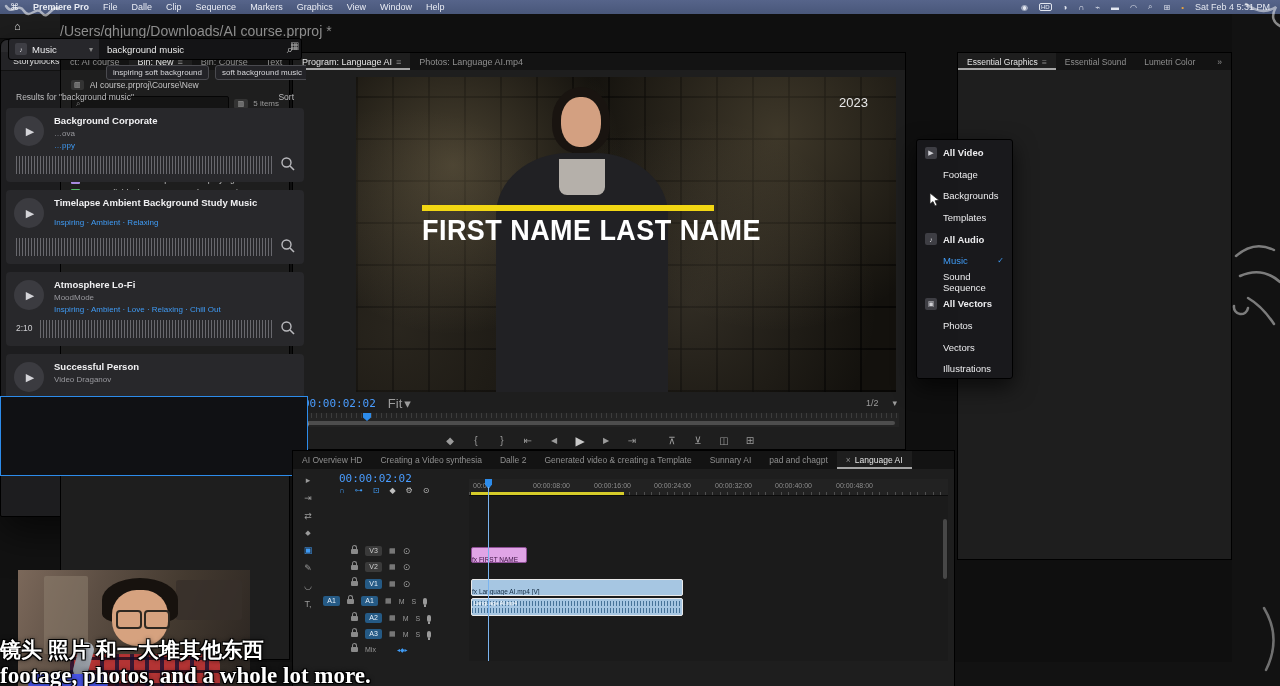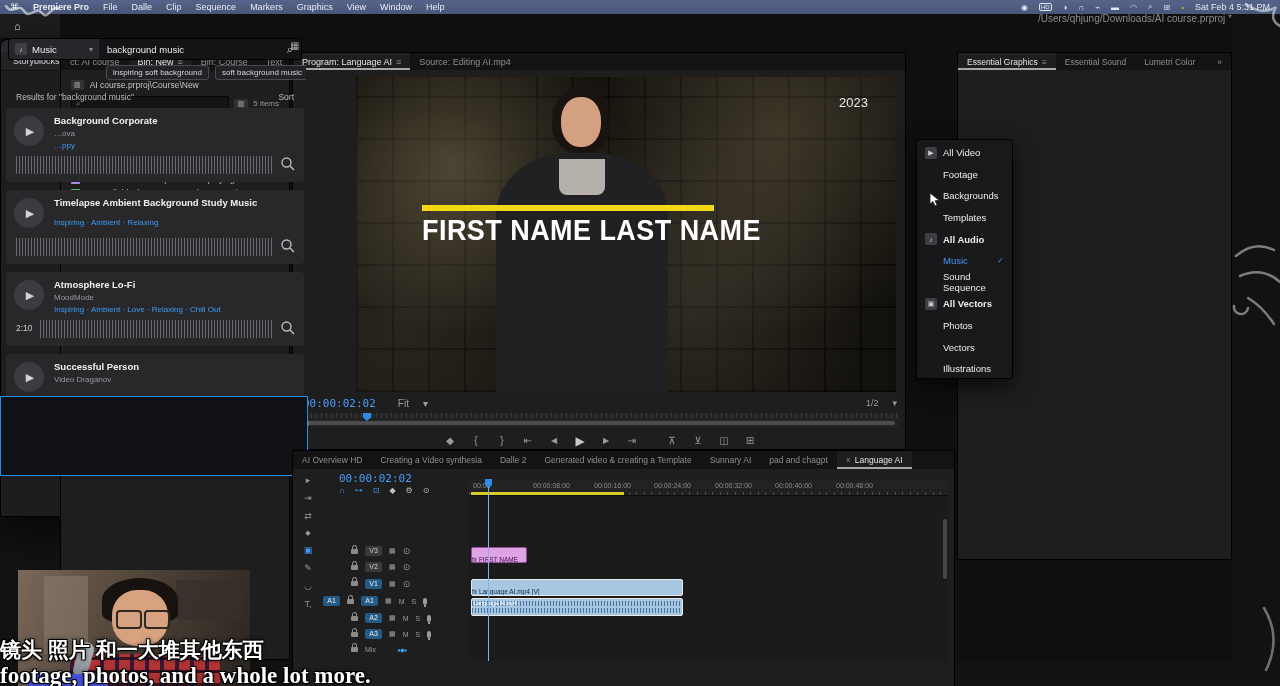--- a/index.html
+++ b/index.html
@@ -98,21 +98,21 @@
       <span>▬</span>
       <span>◠</span>
       <span>⌕</span>
       <span>⊞</span>
       <span style="color:#e8a33d">•</span>
       <span style="font-size:9px">Sat Feb 4 5:31 PM</span>
     </span>
   </div>
 
   <div class="p" style="left:60px;top:14px;width:1172px;height:648px;background:#0f0f0f"></div>
-  <div class="p" style="left:60px;top:13px;width:1172px;text-align:right;font-size:10px;color:#8d8d8d">/Users/qhjung/Downloads/AI course.prproj *</div>
+  <div class="p" style="left:60px;top:23px;width:1172px;text-align:left;font-size:14px;color:#8d8d8d">/Users/qhjung/Downloads/AI course.prproj *</div>
 
   <div class="wsbar">
     <span style="margin-left:14px;font-size:11px;color:#cfcfcf">⌂</span>
     <span class="wstabs">
       <span class="wstab">Learning</span>
       <span class="wstab blue" style="display:flex;gap:4px;padding:0 14px">
         <span>Assembly</span>
           <span style="font-size:7px">▦</span>
       </span>
       <span class="wstab">Editing</span>
@@ -179,36 +179,36 @@
       </div>
     </div>
   </div>
 
   <div class="panel" style="left:292px;top:52px;width:614px;height:398px">
     <div class="tabrow">
       <span class="ptab on">
         <span>Program: Language AI</span>
           <span class="dim">≡</span>
       </span>
-      <span class="ptab">Source: Editing AI.mp4</span>
+      <span class="ptab">Photos: Language AI.mp4</span>
     </div>
 
     <div class="p videobg" style="left:63px;top:24px;width:540px;height:315px;overflow:hidden">
       <div class="p" style="left:196px;top:10px;width:58px;height:66px;background:#191410;border-radius:50% 50% 42% 42%"></div>
       <div class="p" style="left:205px;top:20px;width:40px;height:50px;background:#d3a081;border-radius:46%"></div>
       <div class="p" style="left:140px;top:76px;width:172px;height:239px;background:#212124;border-radius:42% 42% 0 0/26% 26% 0 0"></div>
       <div class="p" style="left:203px;top:82px;width:46px;height:36px;background:#b5b0aa;border-radius:0 0 8px 8px"></div>
       <div class="p" style="right:28px;top:18px;font-size:13px;color:#e8e8e8">2023</div>
       <div class="p" style="left:66px;top:128px;width:292px;height:6px;background:#f2d713"></div>
       <div class="p lt-text" style="left:66px;top:137px">FIRST NAME LAST NAME</div>
     </div>
 
     <div class="p f" style="left:0;top:341px;width:614px;height:18px;padding:0 10px;box-sizing:border-box">
       <span class="tc">00:00:02:02</span>
-      <span class="f" style="margin-left:22px;gap:14px;font-size:10px;color:#9c9c9c">
+      <span class="f" style="margin-left:12px;gap:2px;font-size:13px;color:#9c9c9c">
         <span>Fit</span>
           <span>▾</span>
       </span>
       <span class="f" style="margin-left:auto;gap:14px;font-size:9px;color:#9c9c9c">
         <span>1/2</span>
           <span>▾</span>
       </span>
     </div>
     <div class="p" style="left:8px;top:360px;width:598px;height:14px;background:#232323">
       <div class="p" style="left:0;top:0;width:100%;height:5px;background:repeating-linear-gradient(90deg,#3c3c3c 0 1px,transparent 1px 5px)"></div>
@@ -434,21 +434,21 @@
         <span class="playc">▶</span>
         <span class="ctitle">Successful Person</span>
         <span class="cartist">Video Draganov</span>
       </div>
     </div>
 
     <div class="p" style="left:0;top:396px;width:308px;height:80px;background:#101114;border:1px solid #2d8ceb;box-sizing:border-box"></div>
   </div>
 
   <div class="p" style="left:916px;top:139px;width:97px;height:240px;background:rgba(25,25,28,.97);border:1px solid #000;border-radius:3px;box-shadow:0 8px 22px rgba(0,0,0,.65);z-index:40;padding-top:2px;box-sizing:border-box">
-    <div class="menuItem" style="font-weight:normal">
+    <div class="menuItem" style="font-weight:bold">
       <span class="miIcon">▶</span>
       <span>All Video</span>
     </div>
     <div class="menuItem">
         <span class="miSpacer"></span>
         <span>Footage</span>
       </div>
     <div class="menuItem">
         <span class="miSpacer"></span>
         <span>Backgrounds</span>

